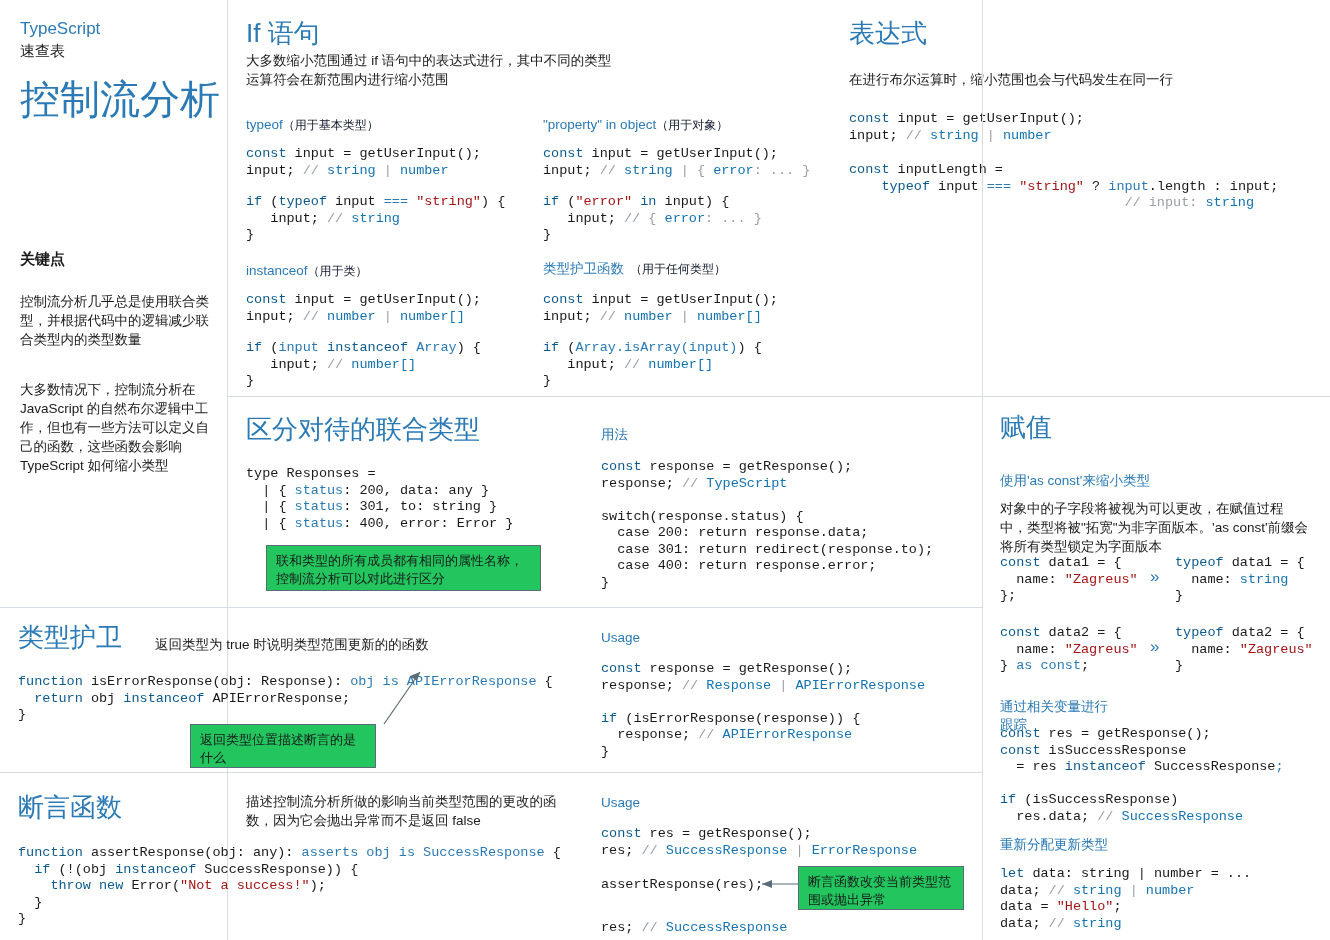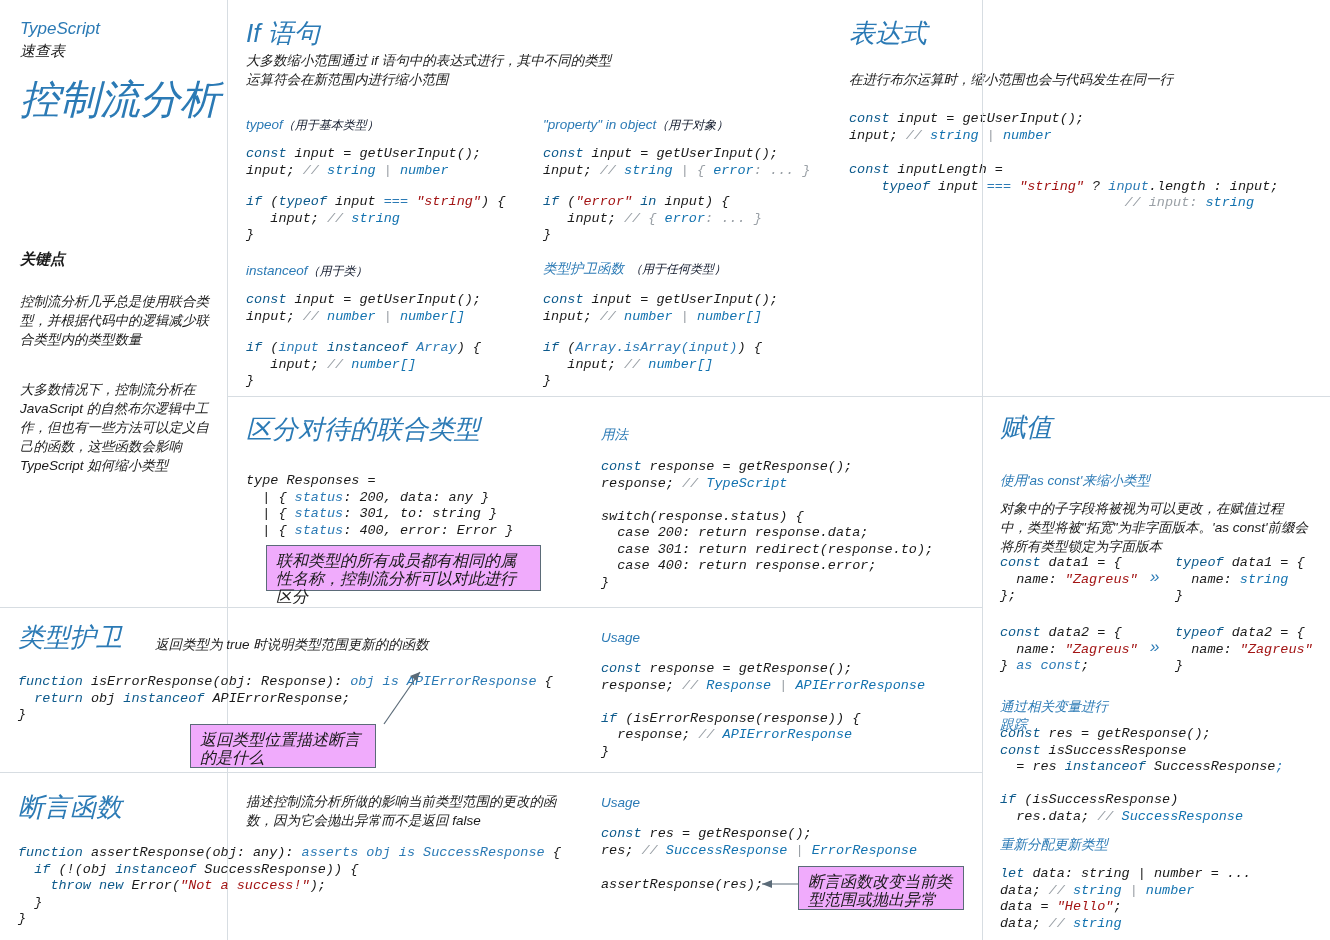--- a/index.html
+++ b/index.html
@@ -4,21 +4,21 @@
 <style>
   html,body{margin:0;padding:0;}
   body{
     width:1330px;height:940px;
     background:#ffffff;
     font-family:"Liberation Sans", sans-serif;
     color:#1a1a1a;
     position:relative;
     overflow:hidden;
   }
-  .page{position:relative;width:1117px;height:940px;font-style:italic;}
+  .page{position:relative;width:1117px;height:940px;}
 
   
   .mono{font-family:"Liberation Mono", monospace;font-size:13.5px;line-height:16.5px;white-space:pre;}
   .kw{color:#0d5a8c;}
   .cm{color:#9aa0a6;}
   .str{color:#a31515;}
   .blue{color:#1473b0;}
   .hl{color:#2b7ab5;}
 
   
@@ -34,21 +34,21 @@
   .h-sec{font-size:26px;color:#2b7ab5;font-weight:400;}
   .h-sub{font-size:13.5px;color:#2b7ab5;}
   .h-sub-dark{font-size:12px;color:#0f172a;}
   .para{font-size:13.5px;line-height:19px;color:#1a1a1a;}
 
   
   .hline{position:absolute;background:#d7dde2;height:1px;}
   .vline{position:absolute;background:#d7dde2;width:1px;}
 
   
-  .callout{position:absolute;border:1px solid #5b6b78;background:#f0abfc;font-size:16px;line-height:18px;padding:6px 9px;box-sizing:border-box;color:#1a1a1a;}
+  .callout{position:absolute;border:1px solid #5b6b78;background:#22c55e;font-size:13px;line-height:18px;padding:6px 9px;box-sizing:border-box;color:#1a1a1a;}
   .arrow{position:absolute;}
 
   
   .dblarrow{color:#2b7ab5;font-size:17px;}
 </style>
 </head>
 <body>
 
 <div class="page">
 
@@ -121,21 +121,21 @@
     <div class="mono" style="margin-top:18px;"><span class="kw">const</span> inputLength =
     <span class="kw">typeof</span> input <span class="hl">===</span> <span class="str">"string"</span> ? <span class="hl">input</span>.length : input;
                                   <span class="cm">// input: </span><span class="blue">string</span></div>
   </div>
 
   <div class="hline" style="left:228px;top:396px;width:1102px;"></div>
   <div class="vline" style="left:982px;top:0px;height:396px;"></div>
 
   <div style="position:absolute;left:246px;top:412px;width:330px;">
     <div class="h-sec">区分对待的联合类型</div>
-    <div class="mono" style="margin-top:26px;">type Responses =
+    <div class="mono" style="margin-top:19px;">type Responses =
   | { <span class="hl">status</span>: 200, data: any }
   | { <span class="hl">status</span>: 301, to: string }
   | { <span class="hl">status</span>: 400, error: Error }</div>
   </div>
   <div class="callout" style="left:266px;top:545px;width:275px;height:46px;">联和类型的所有成员都有相同的属性名称，控制流分析可以对此进行区分</div>
 
   <div style="position:absolute;left:601px;top:426px;width:360px;">
     <div class="h-sub">用法</div>
     <div class="mono" style="margin-top:15px;"><span class="kw">const</span> response = getResponse();
 response; <span class="cm">// </span><span class="blue">TypeScript</span>
@@ -219,20 +219,21 @@
   <span class="kw">if</span> (!(obj <span class="kw">instanceof</span> SuccessResponse)) {
     <span class="kw">throw new</span> Error(<span class="str">"Not a success!"</span>);
   }
 }</div>
 
   <div style="position:absolute;left:601px;top:795px;width:370px;">
     <div class="h-sub">Usage</div>
     <div class="mono" style="margin-top:16px;"><span class="kw">const</span> res = getResponse();
 res; <span class="cm">// </span><span class="blue">SuccessResponse</span> <span class="cm">| </span><span class="blue">ErrorResponse</span></div>
     <div class="mono" style="margin-top:18px;">assertResponse(res);</div>
+    <div class="mono" style="margin-top:26px;">res; <span class="cm">// </span><span class="blue">SuccessResponse</span></div>
   </div>
 
   <div class="callout" style="left:798px;top:866px;width:166px;height:44px;">断言函数改变当前类型范围或抛出异常</div>
   <svg class="arrow" style="left:762px;top:876px;width:40px;height:16px;" viewBox="0 0 40 16">
     <line x1="0" y1="8" x2="36" y2="8" stroke="#5b6b78" stroke-width="1.2"></line>
     <polygon points="0,8 10,4 10,12" fill="#5b6b78"></polygon>
   </svg>
 
 </div>
 

